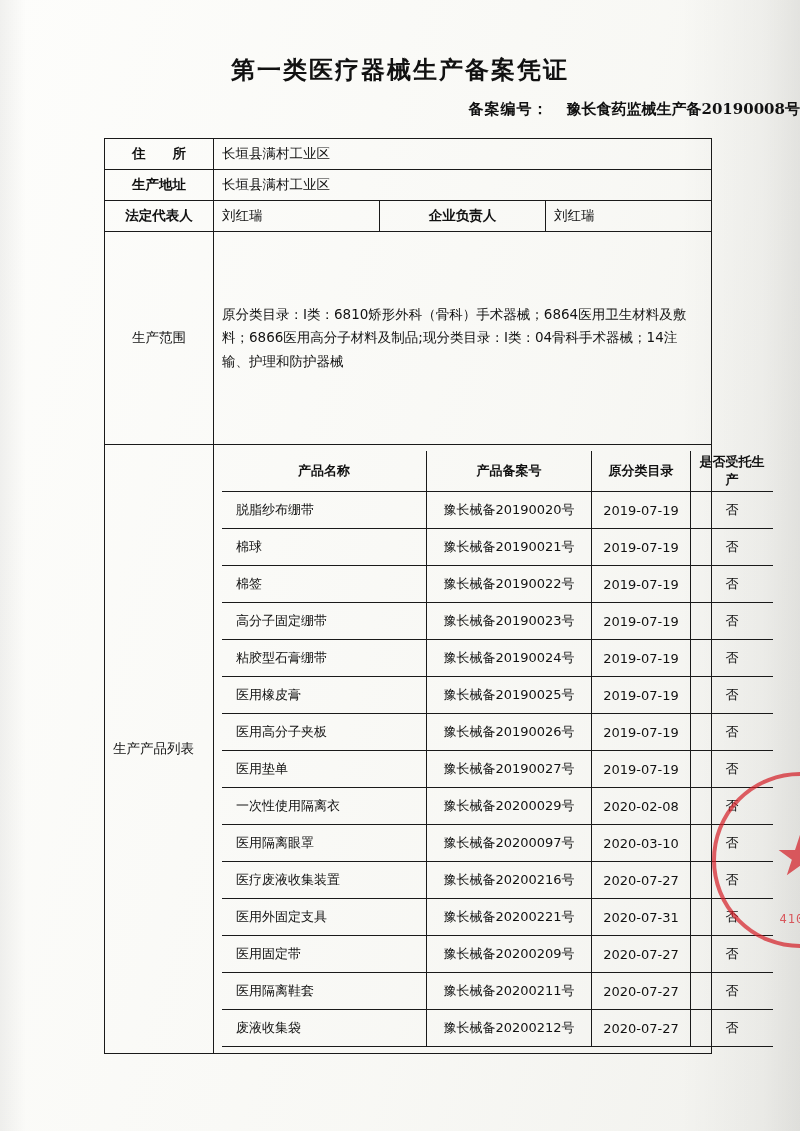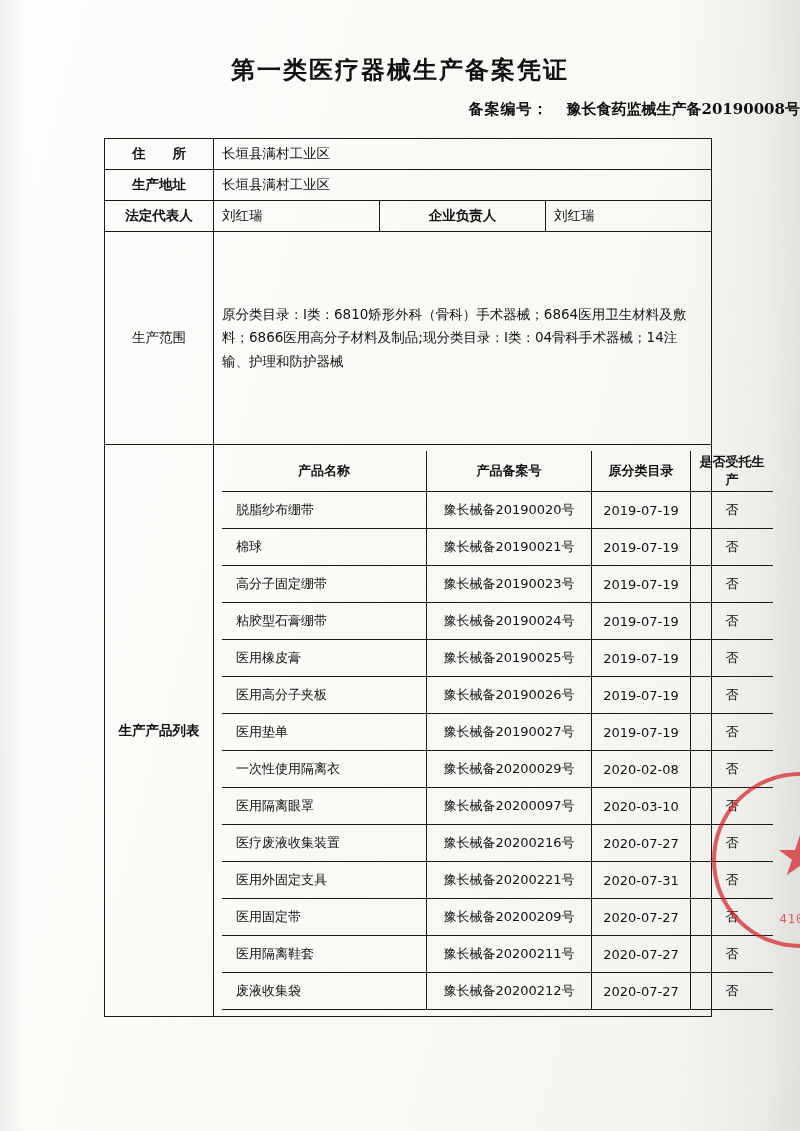--- a/index.html
+++ b/index.html
@@ -102,22 +102,21 @@
   td.scope-body {
     vertical-align: top;
     line-height: 1.75;
     padding: 8px 10px 10px 8px;
     height: 200px;
     font-size: 13.5px;
   }
 
   td.list-label {
     width: 92px;
-    text-align: center;
-    font-weight: bold;
+    font-weight: normal;
     vertical-align: middle;
     padding: 0;
   }
   td.list-cell {
     padding: 0;
     vertical-align: top;
   }
 
   table.prod {
     width: 100%;
@@ -238,20 +237,26 @@
                 <td>2019-07-19</td>
                 <td>否</td>
               </tr>
               <tr>
                 <td>棉球</td>
                 <td>豫长械备20190021号</td>
                 <td>2019-07-19</td>
                 <td>否</td>
               </tr>
               <tr>
+                <td>棉签</td>
+                <td>豫长械备20190022号</td>
+                <td>2019-07-19</td>
+                <td>否</td>
+              </tr>
+              <tr>
                 <td>高分子固定绷带</td>
                 <td>豫长械备20190023号</td>
                 <td>2019-07-19</td>
                 <td>否</td>
               </tr>
               <tr>
                 <td>粘胶型石膏绷带</td>
                 <td>豫长械备20190024号</td>
                 <td>2019-07-19</td>
                 <td>否</td>

